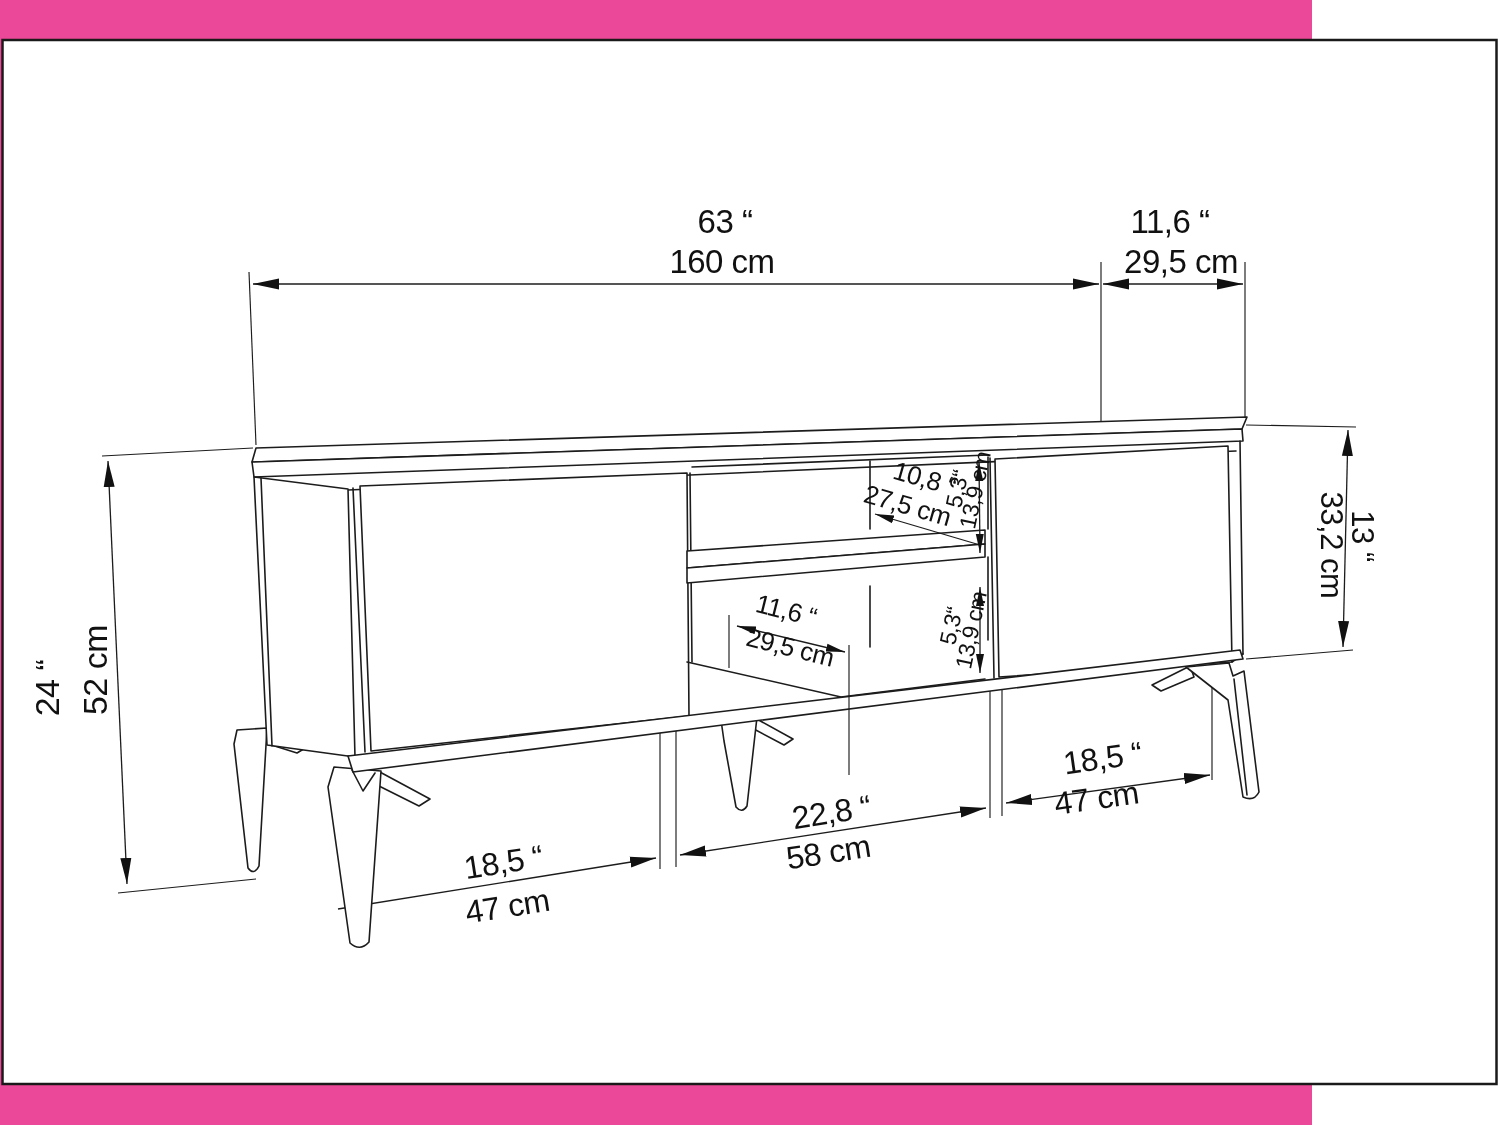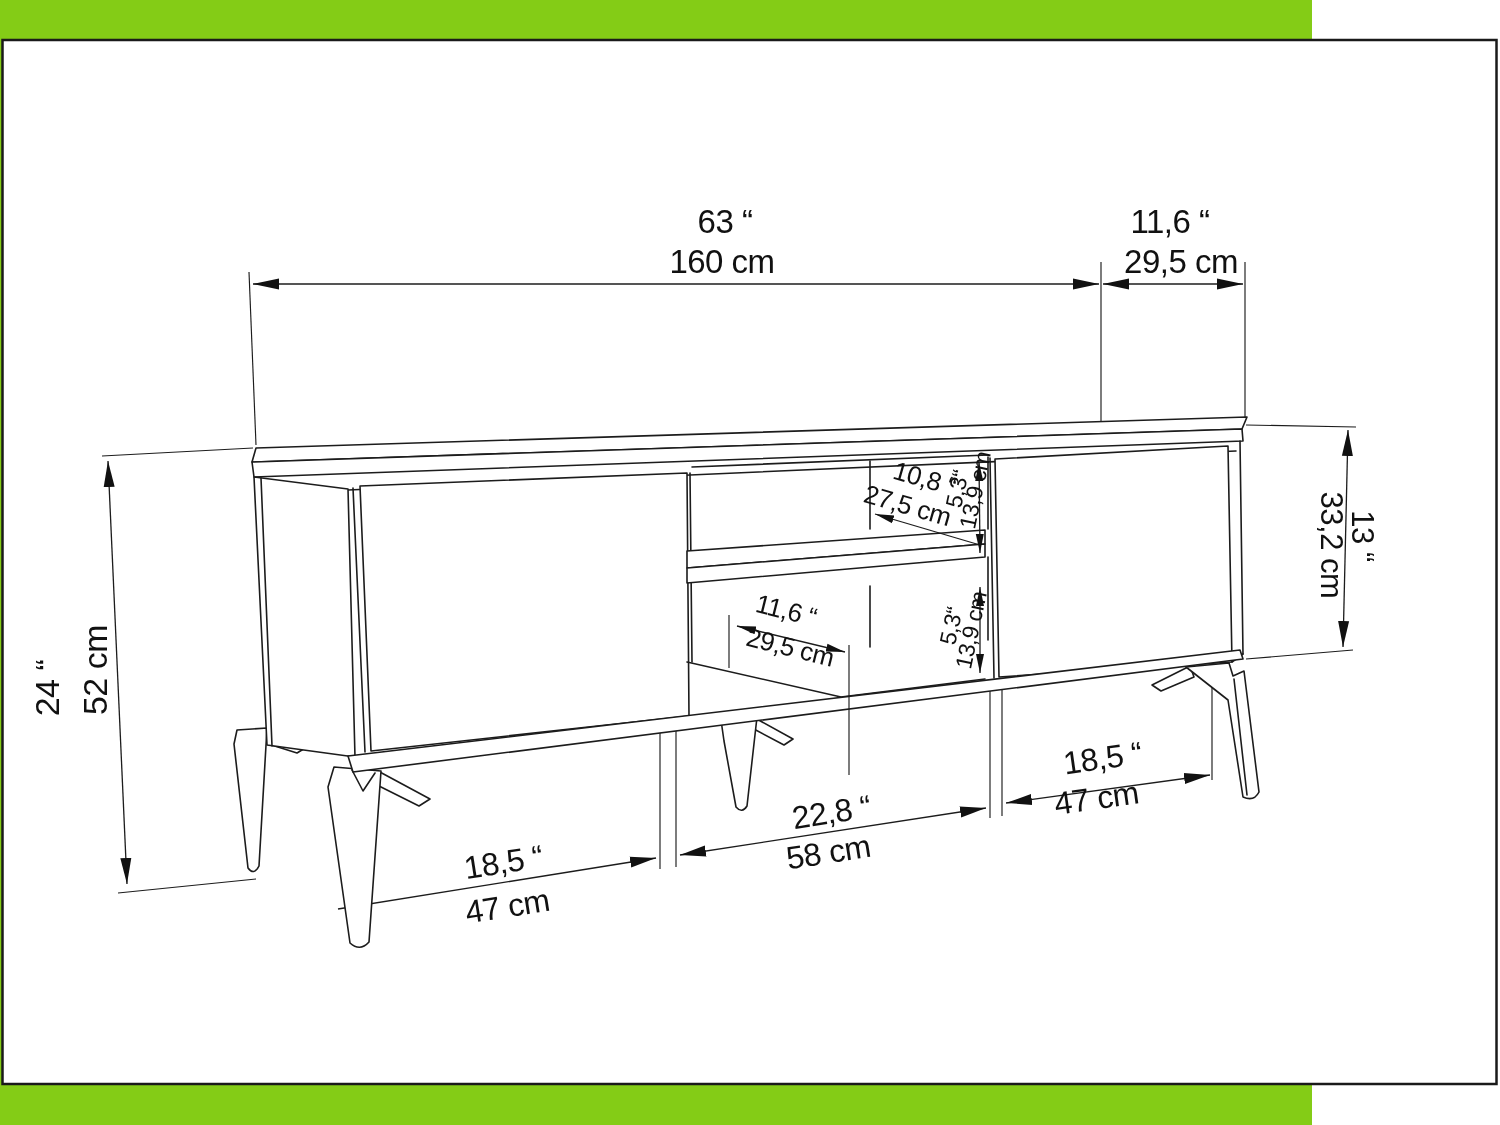--- a/index.html
+++ b/index.html
@@ -1,16 +1,16 @@
 <!DOCTYPE html>
 <html><head>
 <meta charset="utf-8">
 <style>
   html,body{margin:0;padding:0;background:#ffffff;}
-  .stage{width:1312px;height:1125px;position:relative;background:#84cc16;}
+  .stage{width:1312px;height:1125px;position:relative;background:#ec4899;}
   svg{display:block;}
   .ln{stroke:#1c1c1c;stroke-width:1.6;fill:none;stroke-linejoin:round;stroke-linecap:round;}
   .panel{stroke:#1c1c1c;stroke-width:1.6;fill:#ffffff;stroke-linejoin:round;}
   .dim{stroke:#1c1c1c;stroke-width:1.3;fill:none;}
   .ext{stroke:#1c1c1c;stroke-width:1.15;fill:none;}
   .arr{fill:#111;}
   text{font-family:"Liberation Sans","DejaVu Sans",sans-serif;fill:#111;letter-spacing:-0.5px;}
   .t33{font-size:33px;}
   .t32{font-size:32px;}
   .t31{font-size:31px;}

